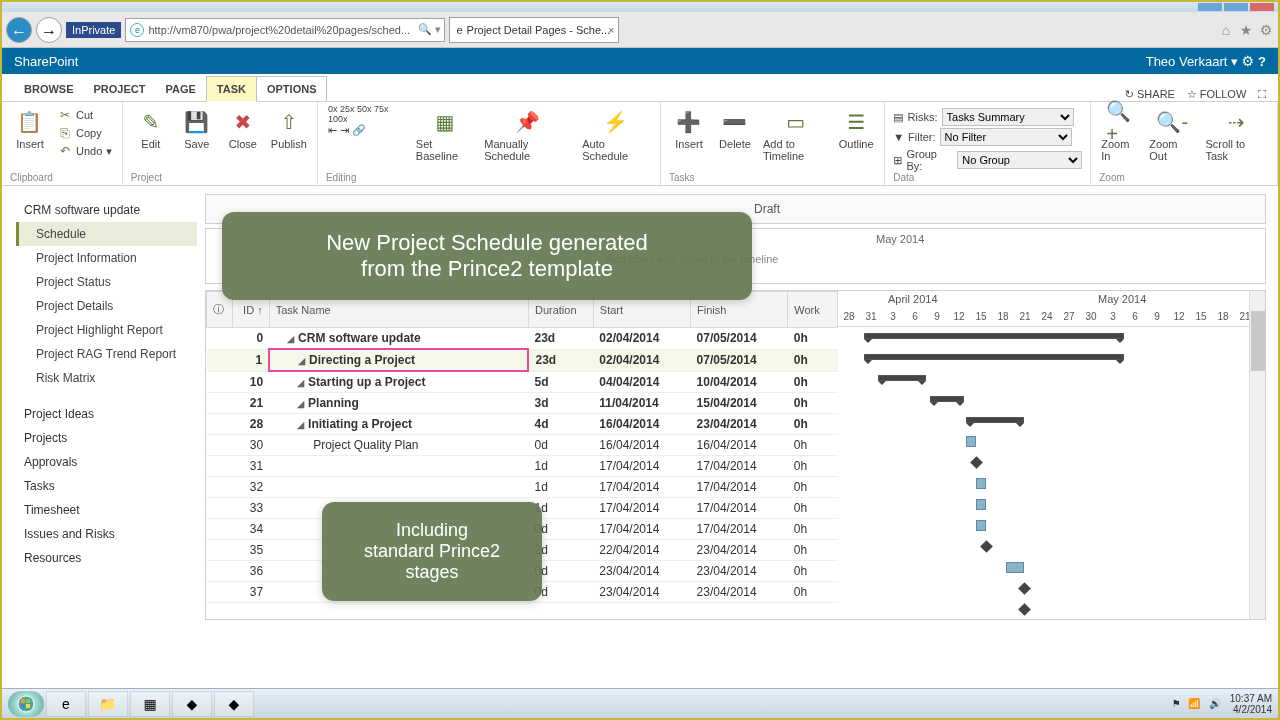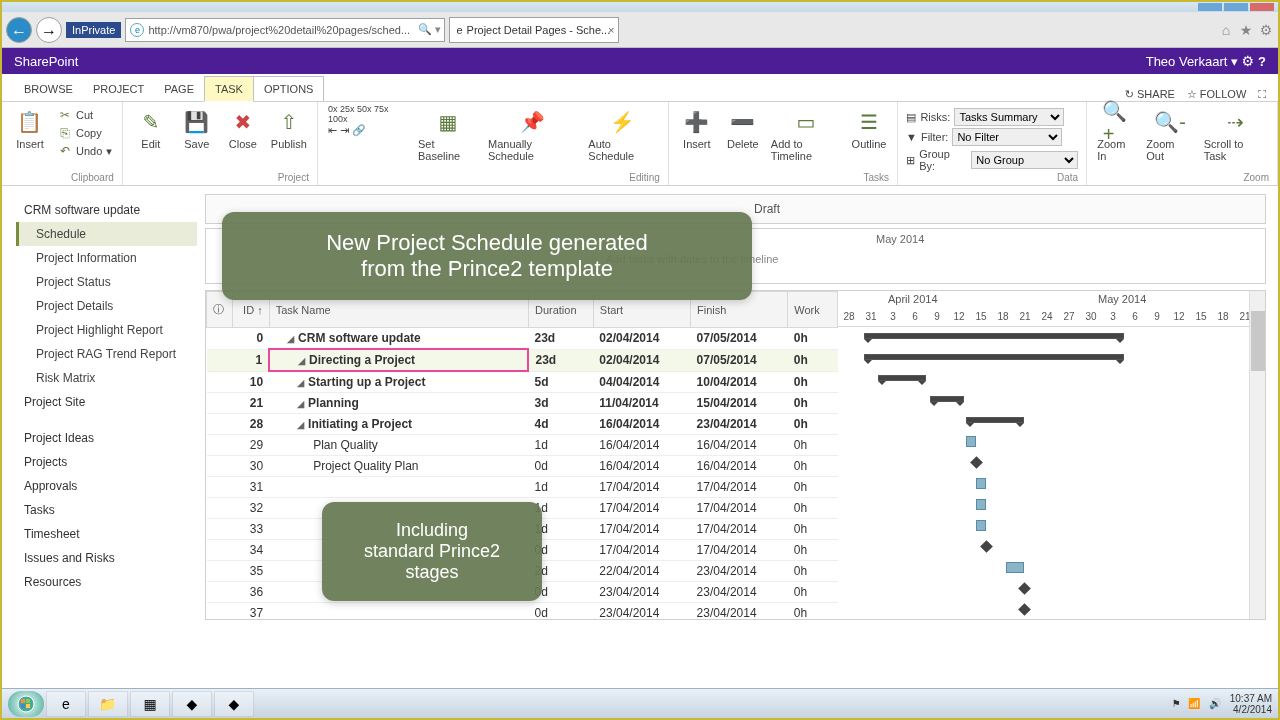--- a/index.html
+++ b/index.html
@@ -14,43 +14,43 @@
 .iebar .navbtn { width: 26px; height: 26px; border: 1px solid #a0a0a0; border-radius: 13px; display:flex; align-items:center; justify-content:center; background:#fff; }
 .iebar .inprivate { background:#2b4b8c; color:#fff; padding:2px 6px; font-size:11px; }
 .iebar .urlbox { flex:0 0 320px; height:24px; border:1px solid #a0a0a0; background:#fff; display:flex; align-items:center; padding:0 4px; font-size:11px; color:#555; gap:4px; }
 .iebar .urlbox .ieicon { width:14px; height:14px; border:1px solid #5aa; border-radius:7px; color:#08c; font-size:9px; text-align:center; line-height:12px; }
 .iebar .tab { width:170px; height:26px; border:1px solid #a0a0a0; background:#fff; display:flex; align-items:center; padding:0 6px; font-size:11px; color:#333; gap:4px; position:relative; }
 .iebar .tab .x { position:absolute; right:4px; font-size:11px; color:#666; }
 .iebar .spacer { flex:1; }
 .iebar .ico { width:16px; height:16px; color:#888; text-align:center; font-size:14px; }
 
 
-.suitebar { height: 26px; background: #4c1d95; color: #fff; display:flex; align-items:center; padding:0 12px; font-size:13px; }
+.suitebar { height: 26px; background: #0369a1; color: #fff; display:flex; align-items:center; padding:0 12px; font-size:13px; }
 .suitebar .right { margin-left:auto; display:flex; align-items:center; gap:4px; }
 .suitebar .gear { font-size:14px; }
 
 
 .tabrow { height: 28px; background:#fff; border-bottom:1px solid #d0d0d0; display:flex; align-items:flex-end; padding:0 12px; font-size:11px; color:#444; }
-.tabrow .tab { padding:6px 10px; text-transform:uppercase; cursor:pointer; }
+.tabrow .tab { padding:6px 10px; text-transform:uppercase; cursor:pointer;font-weight:bold; }
 .tabrow .tab.active { border:1px solid #c0c0c0; border-bottom:1px solid #fff; background:#fef9c3; position:relative; top:1px; }
 .tabrow .share { margin-left:auto; display:flex; gap:12px; align-items:center; }
 
 
 .ribbon { height: 84px; background:#fff; border-bottom:1px solid #d0d0d0; display:flex; font-size:11px; color:#444; }
 .rgroup { border-right:1px solid #e0e0e0; padding:4px 8px 2px; display:flex; flex-direction:column; }
-.rgroup .label { text-align:right; color:#888; font-size:10px; margin-top:auto; }
+.rgroup .label { text-align:left; color:#888; font-size:10px; margin-top:auto; }
 .rbtns { display:flex; gap:6px; flex:1; }
 .rbtn { display:flex; flex-direction:column; align-items:center; justify-content:flex-start; min-width:40px; padding:2px; gap:2px; cursor:pointer; }
 .rbtn.sm { min-width:auto; flex-direction:row; gap:4px; font-size:11px; padding:1px 2px; height:18px; }
 .rbtn .ricon { width:28px; height:28px; display:flex; align-items:center; justify-content:center; font-size:20px; color:#5a7a3a; }
 .rbtn.sm .ricon { width:14px; height:14px; font-size:12px; }
 .rvert { display:flex; flex-direction:column; gap:0; justify-content:flex-start; }
 .rdata { display:flex; flex-direction:column; gap:2px; padding-top:2px; }
 .rdata .row { display:flex; align-items:center; gap:4px; font-size:11px; }
-.rdata select { width:110px; height:18px; font-size:11px; border:1px solid #c0c0c0; }
+.rdata select { width:132px; height:18px; font-size:11px; border:1px solid #c0c0c0; }
 
 
 .main { display:flex; height: calc(720px - 10px - 36px - 26px - 28px - 84px - 30px - 4px); }
 .sidebar { width:195px; padding:12px 0 0 14px; font-size:12px; color:#444; }
 .sidebar .navitem { padding:5px 8px 5px 20px; cursor:pointer; }
 .sidebar .navitem.head { padding-left:8px; color:#333; }
 .sidebar .navitem.active { background:#e8ecd8; border-left:3px solid #7a8c3a; padding-left:17px; }
 .content { flex:1; position:relative; padding:8px 12px 0 8px; overflow:hidden; }
 
 
@@ -282,21 +282,20 @@
 <div class="main">
   <div class="sidebar">
     <div class="navitem head">CRM software update</div>
     <div class="navitem active">Schedule</div>
     <div class="navitem">Project Information</div>
     <div class="navitem">Project Status</div>
     <div class="navitem">Project Details</div>
     <div class="navitem">Project Highlight Report</div>
     <div class="navitem">Project RAG Trend Report</div>
     <div class="navitem">Risk Matrix</div>
-    <div class="navitem head">Project Site</div>
     <div style="height:12px"></div>
     <div class="navitem head">Project Ideas</div>
     <div class="navitem head">Projects</div>
     <div class="navitem head">Approvals</div>
     <div class="navitem head">Tasks</div>
     <div class="navitem head">Timesheet</div>
     <div class="navitem head">Issues and Risks</div>
     <div class="navitem head">Resources</div>
   </div>
 
@@ -360,29 +359,20 @@
                 <td>15/04/2014</td>
                 <td>0h</td>
               </tr>
               <tr class="bold">
                 <td></td>
                 <td class="idcol">28</td>
                 <td class="taskname l1"><span class="collapse">◢</span>Initiating a Project</td>
                 <td>4d</td>
                 <td>16/04/2014</td>
                 <td>23/04/2014</td>
-                <td>0h</td>
-              </tr>
-              <tr>
-                <td></td>
-                <td class="idcol">29</td>
-                <td class="taskname l2">Plan Quality</td>
-                <td>1d</td>
-                <td>16/04/2014</td>
-                <td>16/04/2014</td>
                 <td>0h</td>
               </tr>
               <tr>
                 <td></td>
                 <td class="idcol">30</td>
                 <td class="taskname l2">Project Quality Plan</td>
                 <td>0d</td>
                 <td>16/04/2014</td>
                 <td>16/04/2014</td>
                 <td>0h</td>

